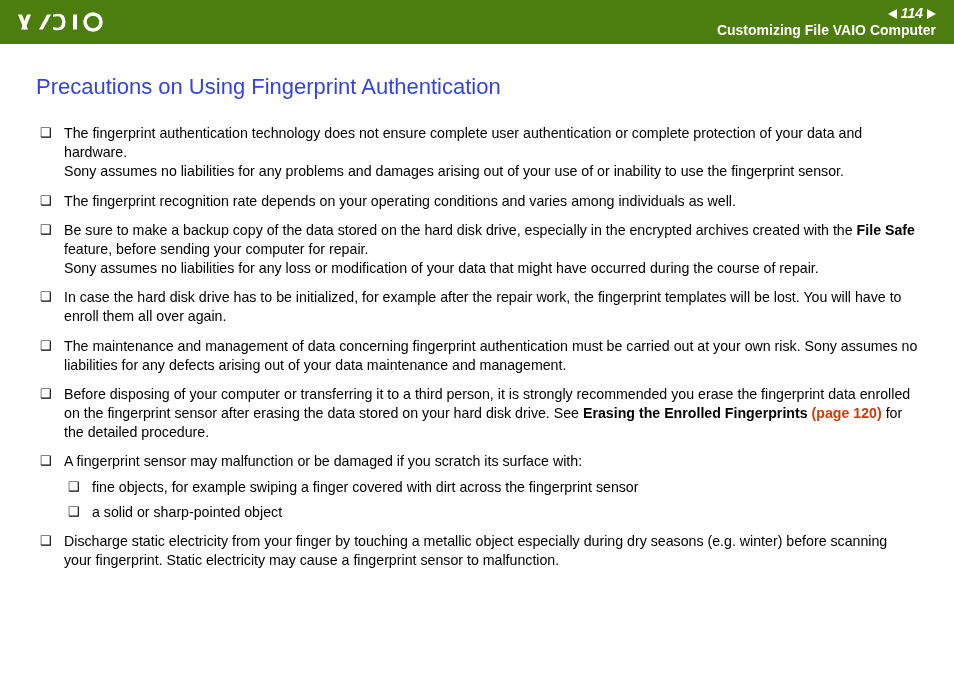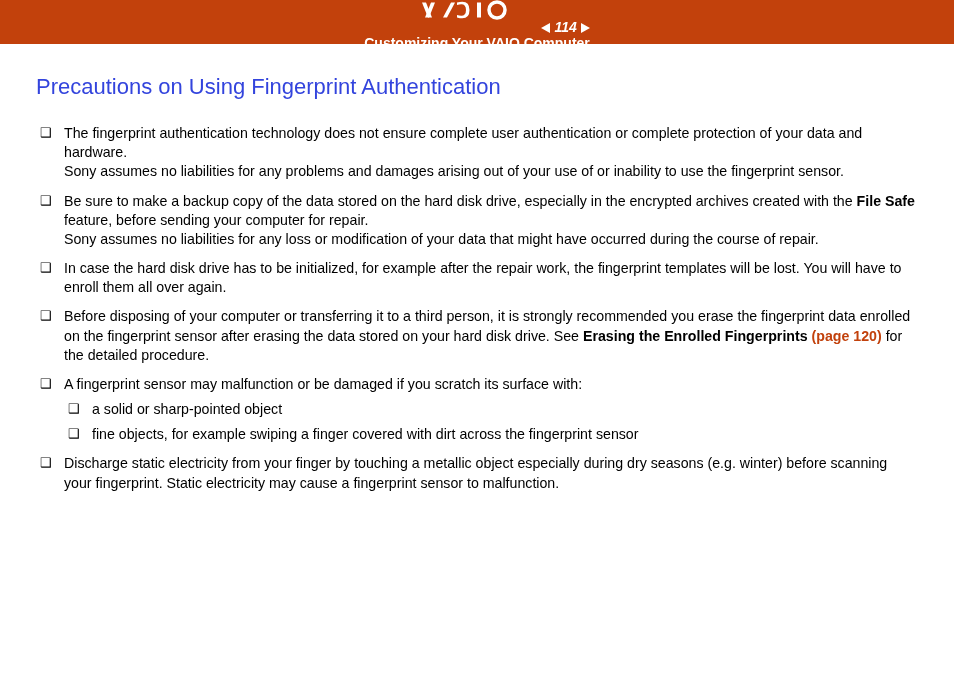--- a/index.html
+++ b/index.html
@@ -5,28 +5,27 @@
   * { margin: 0; padding: 0; box-sizing: border-box; }
   body {
     width: 954px;
     height: 674px;
     font-family: Arial, Helvetica, sans-serif;
     background: #fff;
     color: #000;
     overflow: hidden;
   }
   .header-bar {
-    background: #c2410c;
+    background: #4d7c0f;
     color: #fff;
     height: 44px;
     display: flex;
     align-items: center;
     justify-content: space-between;
     padding: 0 18px;
-    flex-direction: column;
   }
   .vaio-logo {
     display: flex;
     align-items: center;
     height: 100%;
   }
   .vaio-logo svg { height: 20px; }
   .header-right {
     display: flex;
     flex-direction: column;
@@ -114,54 +113,60 @@
       <rect x="110" y="5" width="8" height="30"></rect>
       <circle cx="150" cy="20" r="16" fill="none" stroke="#fff" stroke-width="7"></circle>
     </svg>
   </div>
   <div class="header-right">
     <div class="page-nav">
       <span class="nav-arrow left"></span>
       <span>114</span>
       <span class="nav-arrow right"></span>
     </div>
-    <div class="section-label">Customizing Your VAIO Computer</div>
+    <div class="section-label">Customizing File VAIO Computer</div>
   </div>
 </div>
 
 <div class="content">
   <h1 class="page-title">Precautions on Using Fingerprint Authentication</h1>
 
   <ul class="bullets">
 
     <li>
       <span>The fingerprint authentication technology does not ensure complete user authentication or complete protection of your data and hardware.</span><br>
       <span>Sony assumes no liabilities for any problems and damages arising out of your use of or inability to use the fingerprint sensor.</span>
     </li>
 
+    <li>
+      <span>The fingerprint recognition rate depends on your operating conditions and varies among individuals as well.</span>
+    </li>
 
     <li>
       <span>Be sure to make a backup copy of the data stored on the hard disk drive, especially in the encrypted archives created with the </span><span class="b">File Safe</span><span> feature, before sending your computer for repair.</span><br>
       <span>Sony assumes no liabilities for any loss or modification of your data that might have occurred during the course of repair.</span>
     </li>
 
     <li>
       <span>In case the hard disk drive has to be initialized, for example after the repair work, the fingerprint templates will be lost. You will have to enroll them all over again.</span>
     </li>
 
+    <li>
+      <span>The maintenance and management of data concerning fingerprint authentication must be carried out at your own risk. Sony assumes no liabilities for any defects arising out of your data maintenance and management.</span>
+    </li>
 
     <li>
       <span>Before disposing of your computer or transferring it to a third person, it is strongly recommended you erase the fingerprint data enrolled on the fingerprint sensor after erasing the data stored on your hard disk drive. See </span><span class="b">Erasing the Enrolled Fingerprints </span><span class="page-link">(page 120)</span><span> for the detailed procedure.</span>
     </li>
 
     <li>
       <span>A fingerprint sensor may malfunction or be damaged if you scratch its surface with:</span>
       <ul class="sub">
+        <li><span>fine objects, for example swiping a finger covered with dirt across the fingerprint sensor</span></li>
         <li><span>a solid or sharp-pointed object</span></li>
-        <li><span>fine objects, for example swiping a finger covered with dirt across the fingerprint sensor</span></li>
       </ul>
     </li>
 
     <li>
       <span>Discharge static electricity from your finger by touching a metallic object especially during dry seasons (e.g. winter) before scanning your fingerprint. Static electricity may cause a fingerprint sensor to malfunction.</span>
     </li>
 
   </ul>
 </div>
 

